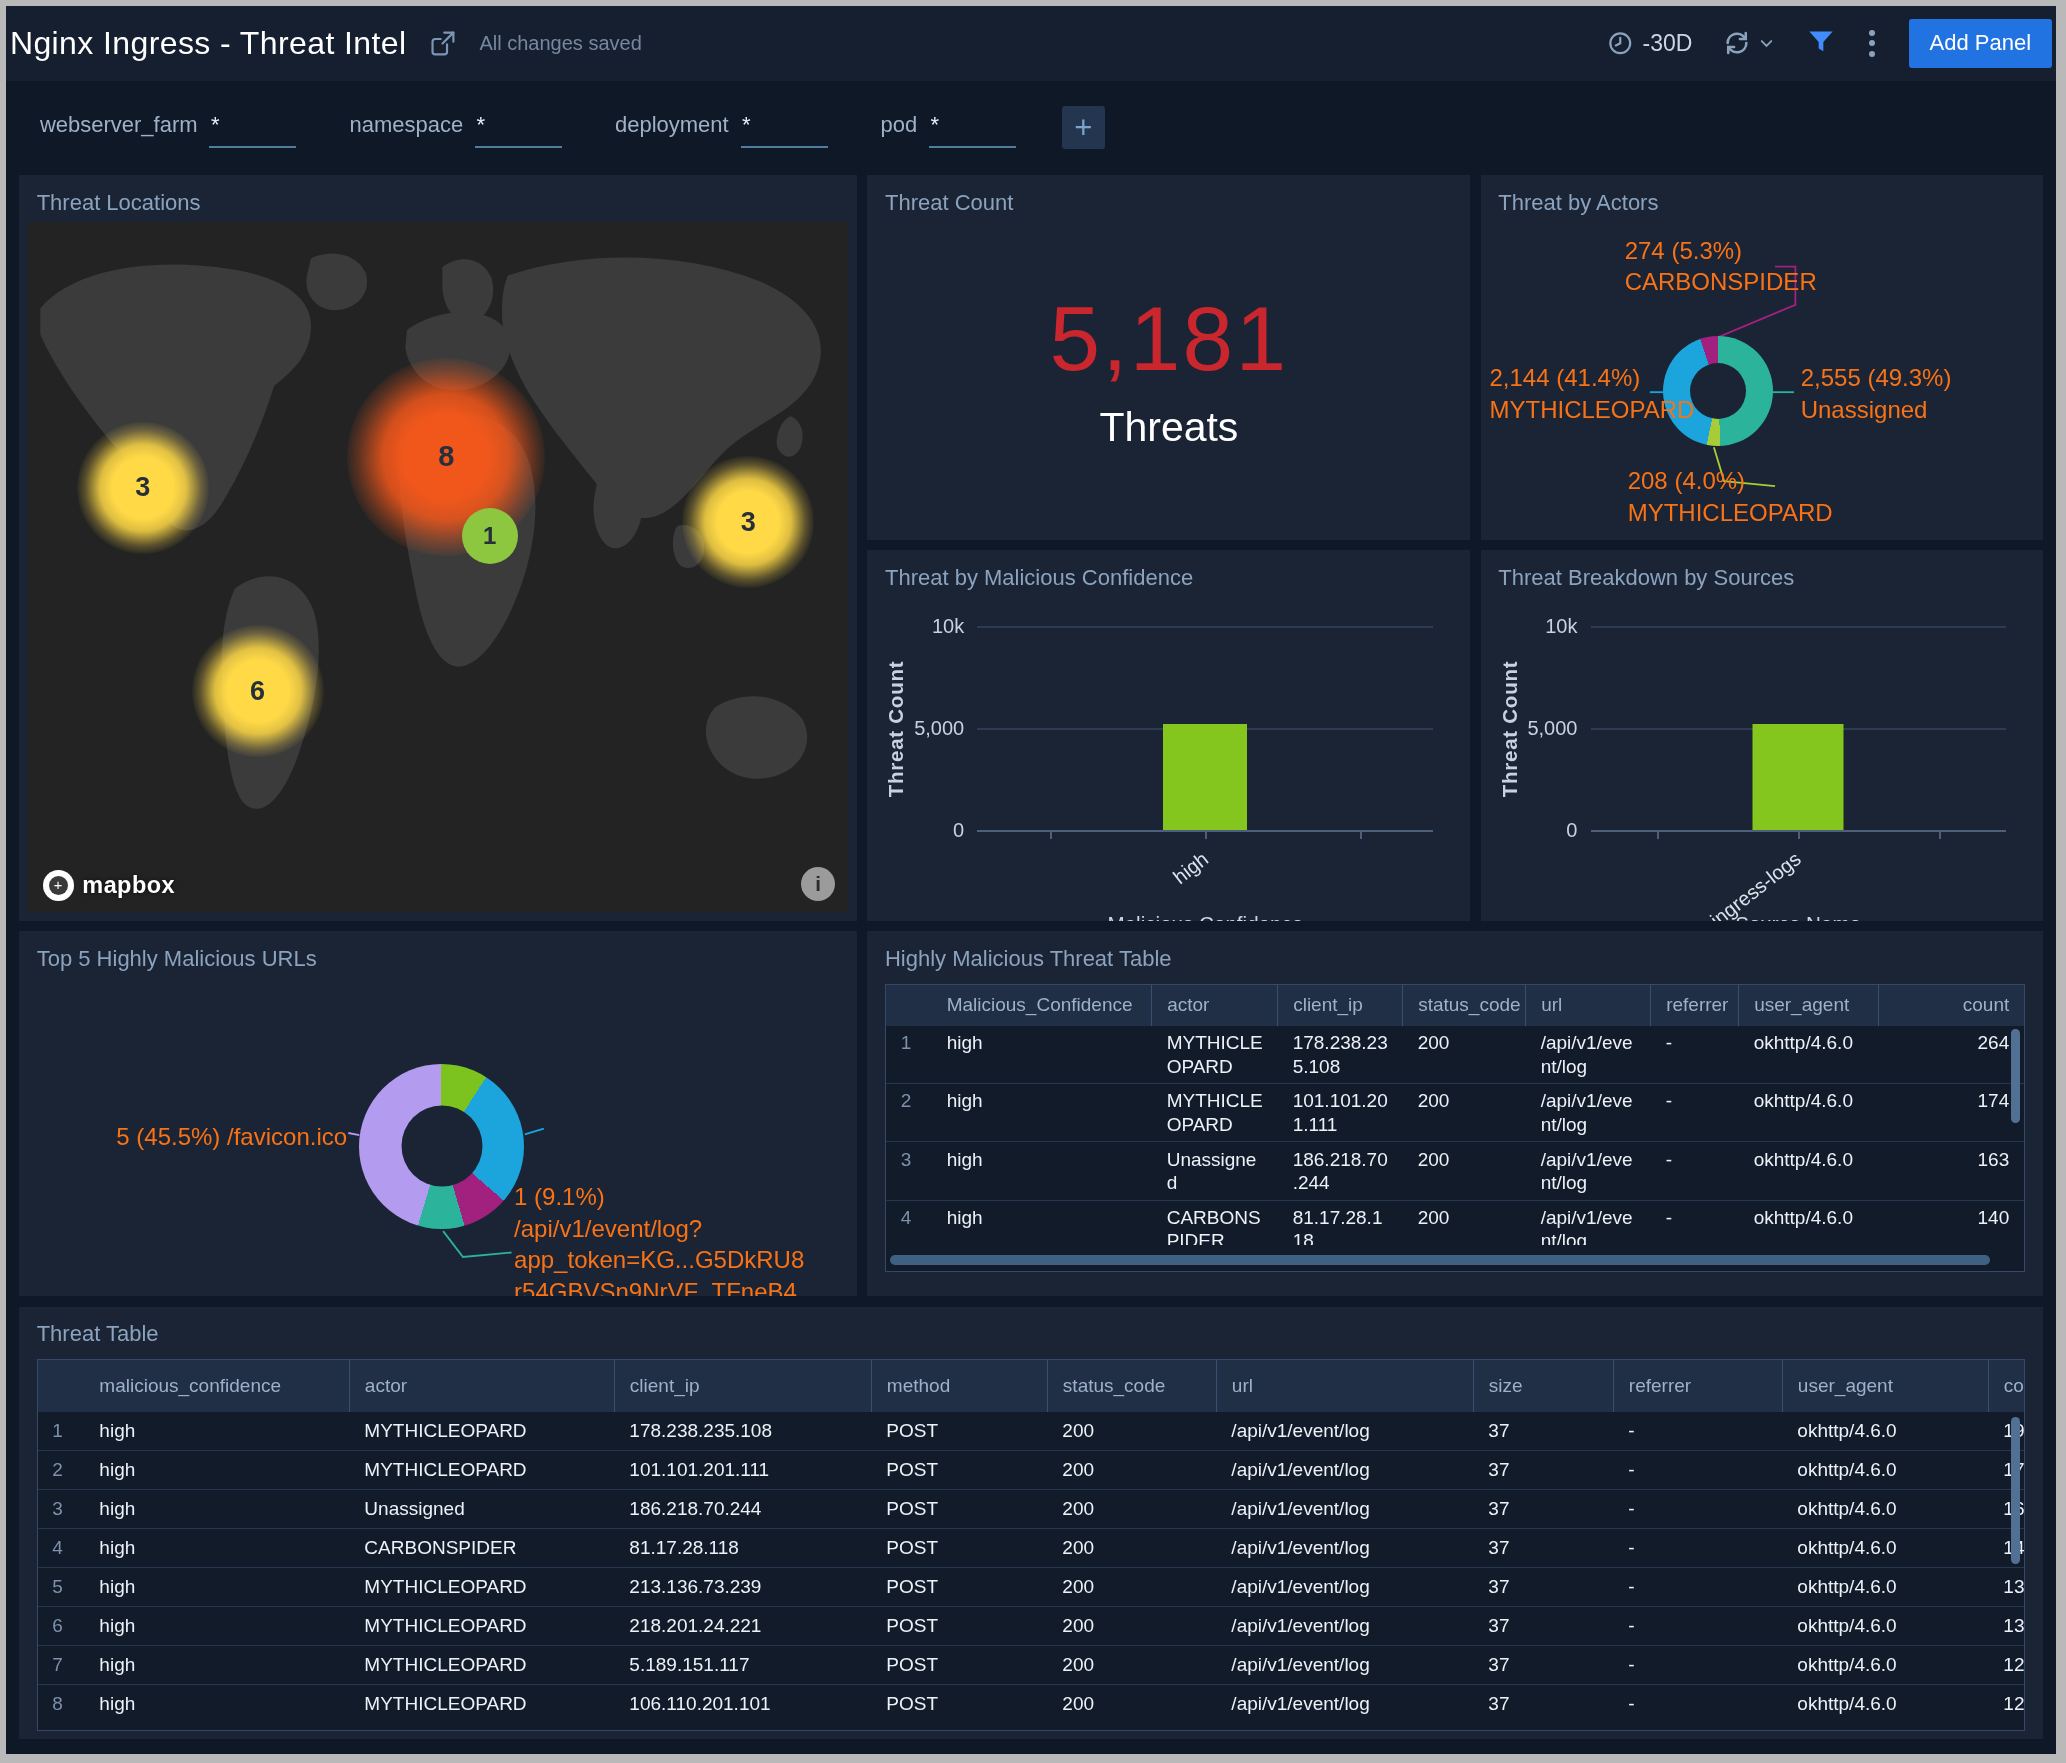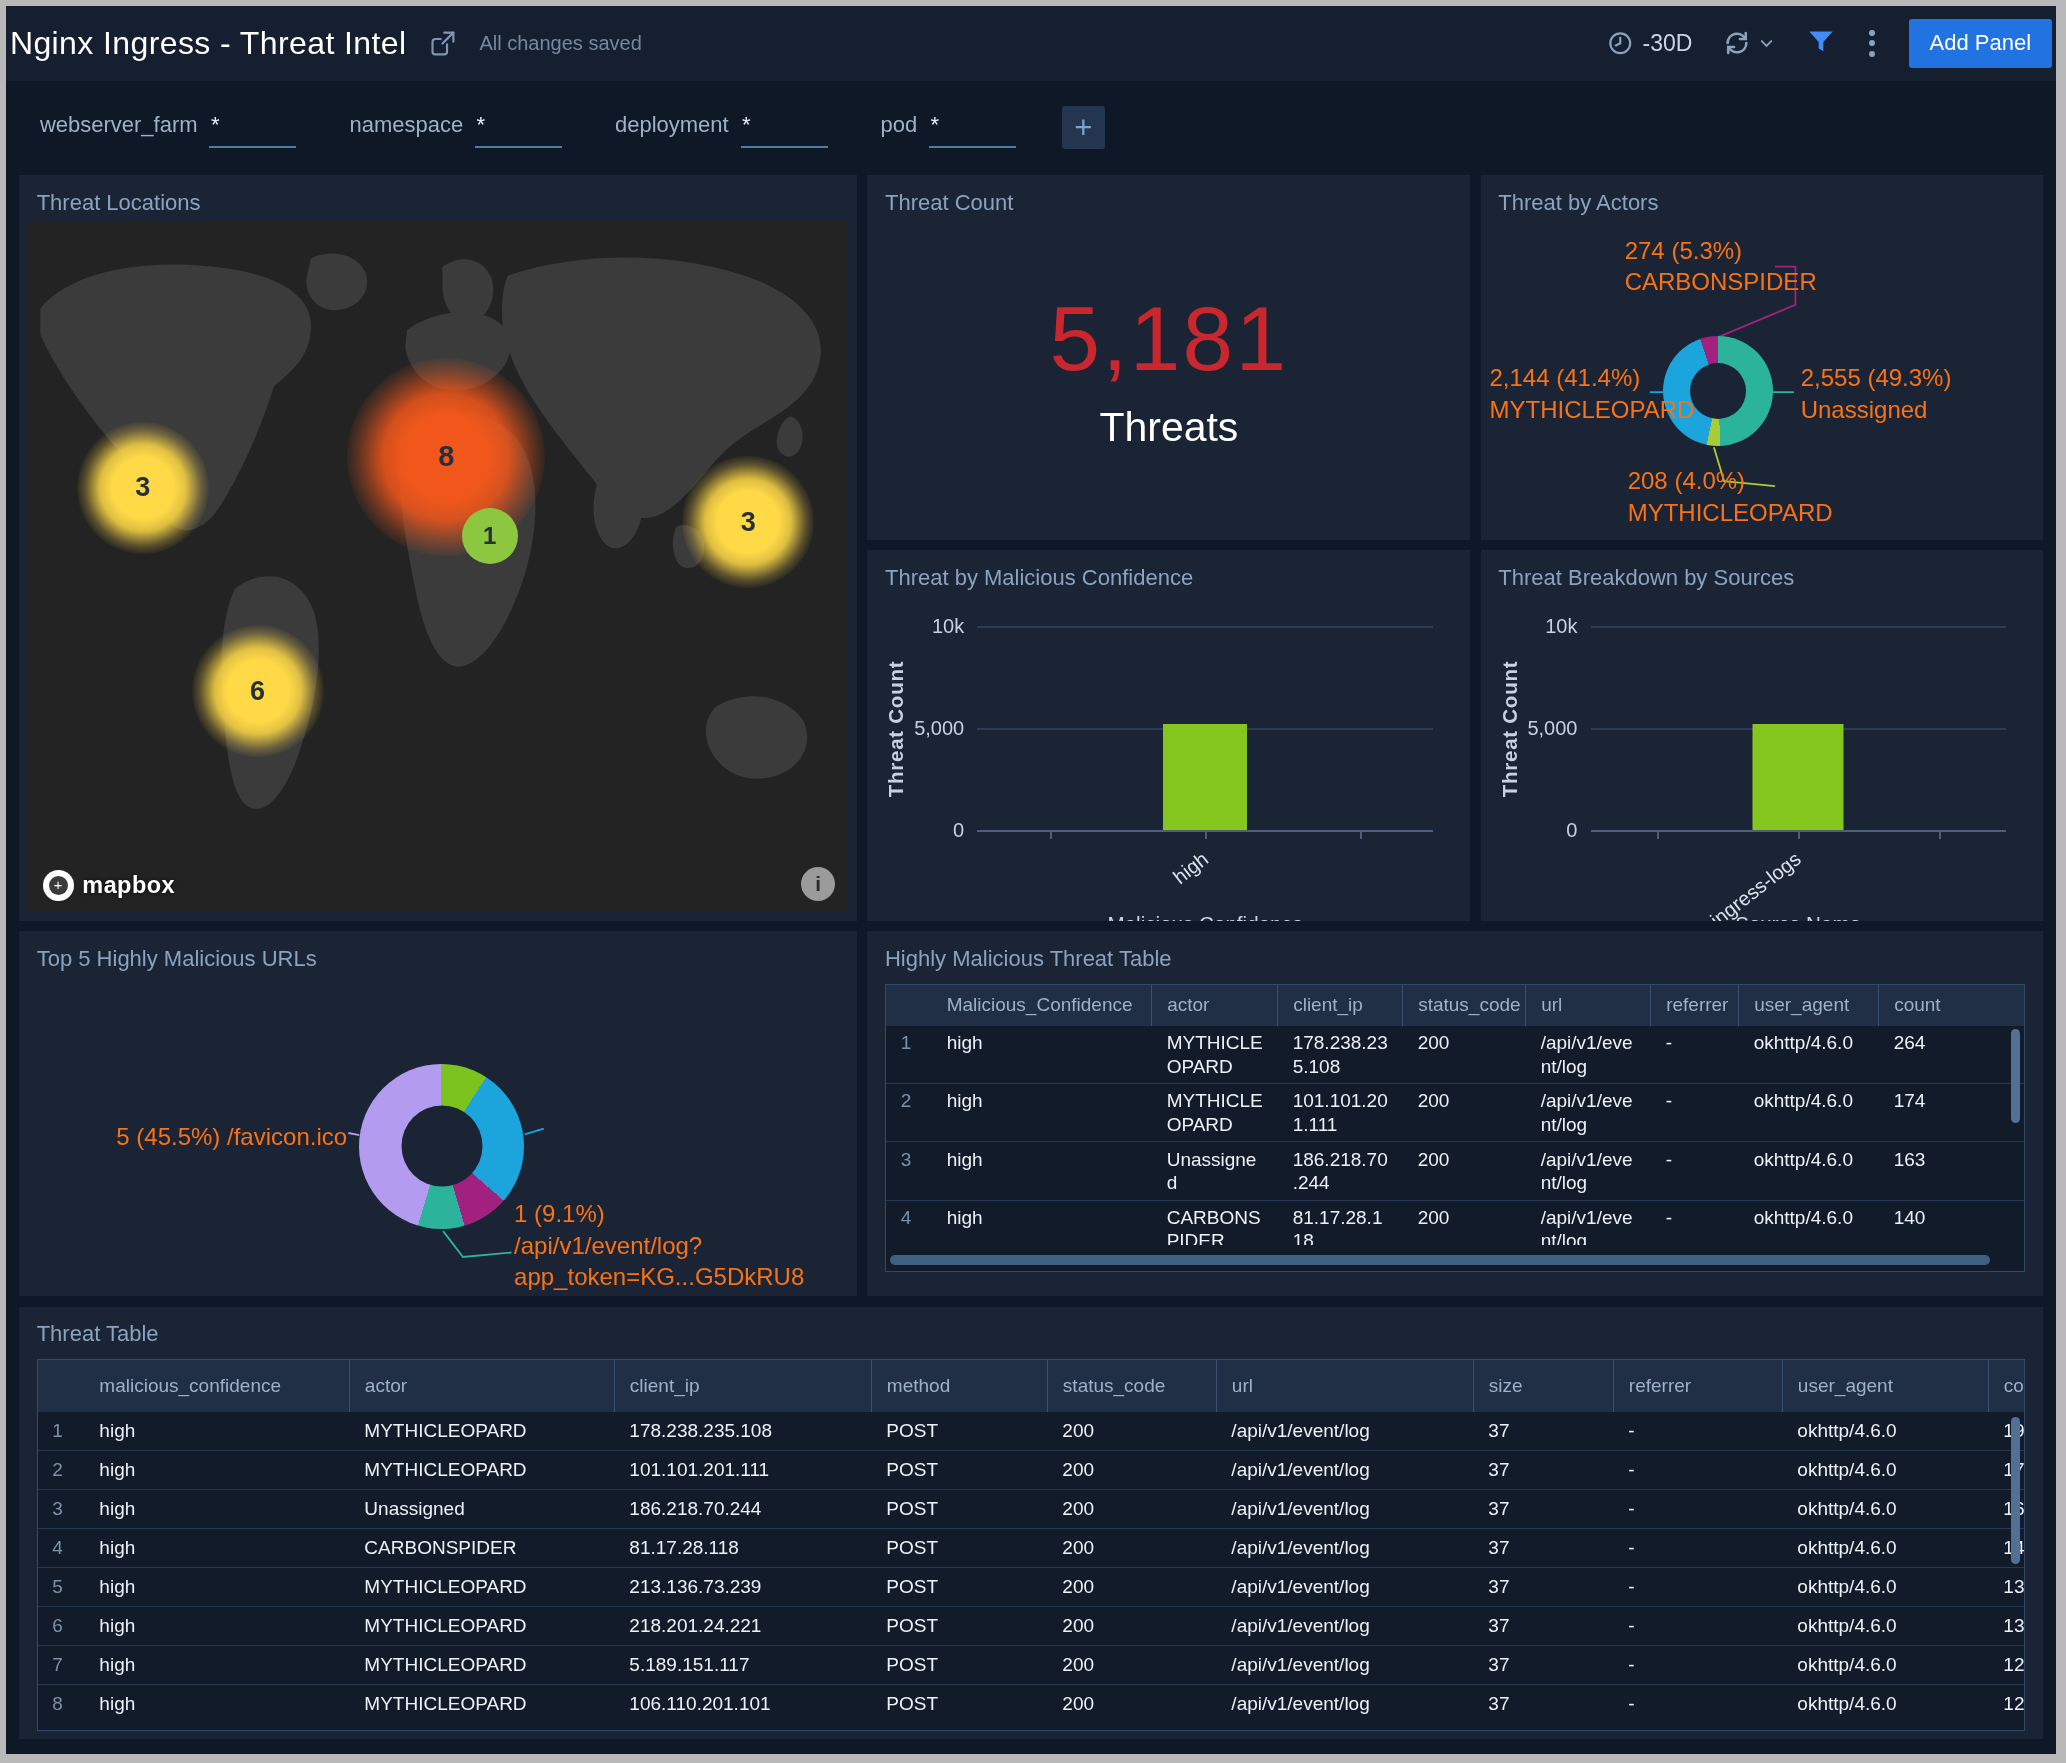--- a/index.html
+++ b/index.html
@@ -76,21 +76,21 @@
   .d-actors{left:182px; top:112px; width:110px; height:110px;}
   .d-actors .hole{width:56px; height:56px;}
   .al-carbon{left:144px; top:10.3px;}
   .al-myth{left:8.8px; top:138px;}
   .al-unassigned{left:320px; top:138px;}
   .al-quilted{left:147px; top:241px;}
   .d-top5{left:340px; top:83px; width:165px; height:165px;}
   .d-top5 .hole{width:81px; height:81px;}
   .ul-favicon{left:40px; top:140px; width:288px; text-align:right;}
   .ul-blue{left:528px; top:98px; width:295px;}
-  .ul-teal{left:495px; top:217px; width:295px;}
+  .ul-teal{left:495px; top:200px; width:295px;}
 
   
   .p-conf{grid-area:conf;} .p-sources{grid-area:sources;}
   .barchart{position:relative; height:calc(100% - 47px); padding:26.5px 37px 0 110px;}
   .plot{position:relative; height:204px;}
   .grid-line{position:absolute; left:0; right:0; height:1.5px; background:var(--grid);}
   .axisline{background:var(--axis);}
   .ytick{position:absolute; right:calc(100% + 13.2px); transform:translateY(-50%); color:#c7d2e0; font-size:20px; white-space:nowrap;}
   .bar{position:absolute; bottom:0; left:50%; transform:translateX(-50%); width:84px; background:var(--lime); cursor:pointer;}
   .xtick{position:absolute; top:100%; width:1.5px; height:8.8px; background:var(--axis);}
@@ -106,21 +106,21 @@
   .wrap-tt{height:372px;}
   .vp{overflow:hidden;}
   .vp-hm{height:260px;}
   .vp-tt{height:369px;}
   .dtbl{width:100%; border-collapse:collapse; table-layout:fixed; font-size:19px;}
   .dtbl th{background:var(--tbl-head); color:#9db1c9; font-weight:400; text-align:left; padding:9.6px 14.7px; cursor:pointer;}
   .dtbl th:nth-child(n+3){border-left:1.5px solid #3a4f70;}
   .dtbl td{color:#edf2f8; padding:8px 14.7px; border-top:1.5px solid var(--tbl-sep);}
   .dtbl tbody tr:first-child td{border-top:none;}
   .dtbl .idx{color:#7d91ab;}
-  .dtbl th:last-child,.dtbl td:last-child{text-align:left;}
+  .dtbl th:last-child,.dtbl td:last-child{text-align:right;}
   .hm td{padding:5.1px 14.7px; vertical-align:top; line-height:23.5px; overflow-wrap:anywhere;}
   .hm th:nth-child(1){width:46px;} .hm th:nth-child(2){width:220px;}
   .hm th:nth-child(3){width:126px;} .hm th:nth-child(4){width:125px;}
   .hm th:nth-child(5){width:123px;} .hm th:nth-child(6){width:125px;}
   .hm th:nth-child(7){width:88px;} .hm th:nth-child(8){width:140px;}
   .tt td{padding:8px 14.7px; line-height:22px; white-space:nowrap; overflow:hidden;}
   .tt th{padding:14.7px;}
   .tt th:nth-child(1){width:47px;} .tt th:nth-child(2){width:265px;}
   .tt th:nth-child(3){width:265px;} .tt th:nth-child(4){width:257px;}
   .tt th:nth-child(5){width:176px;} .tt th:nth-child(6){width:169px;}

